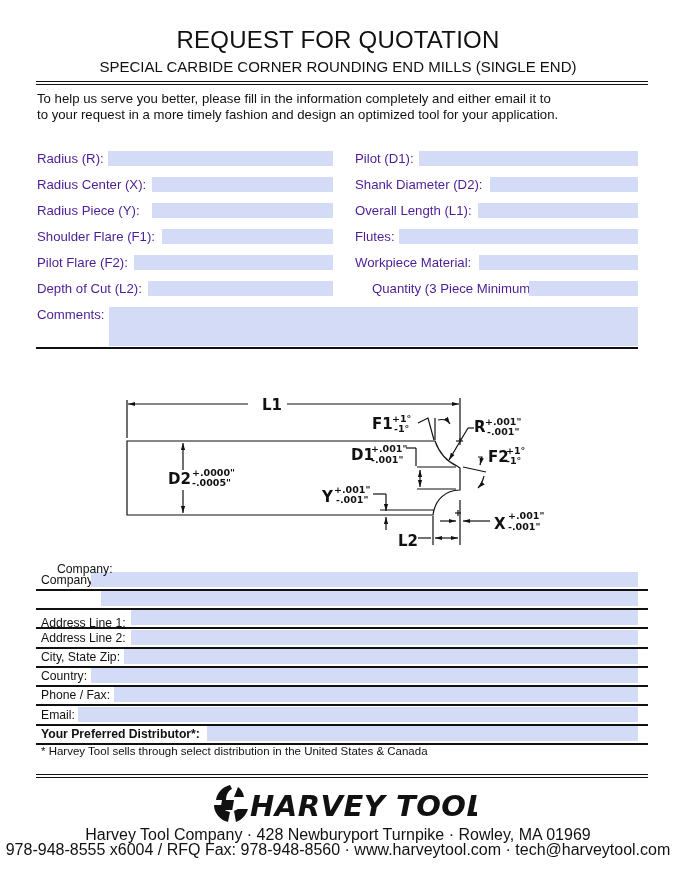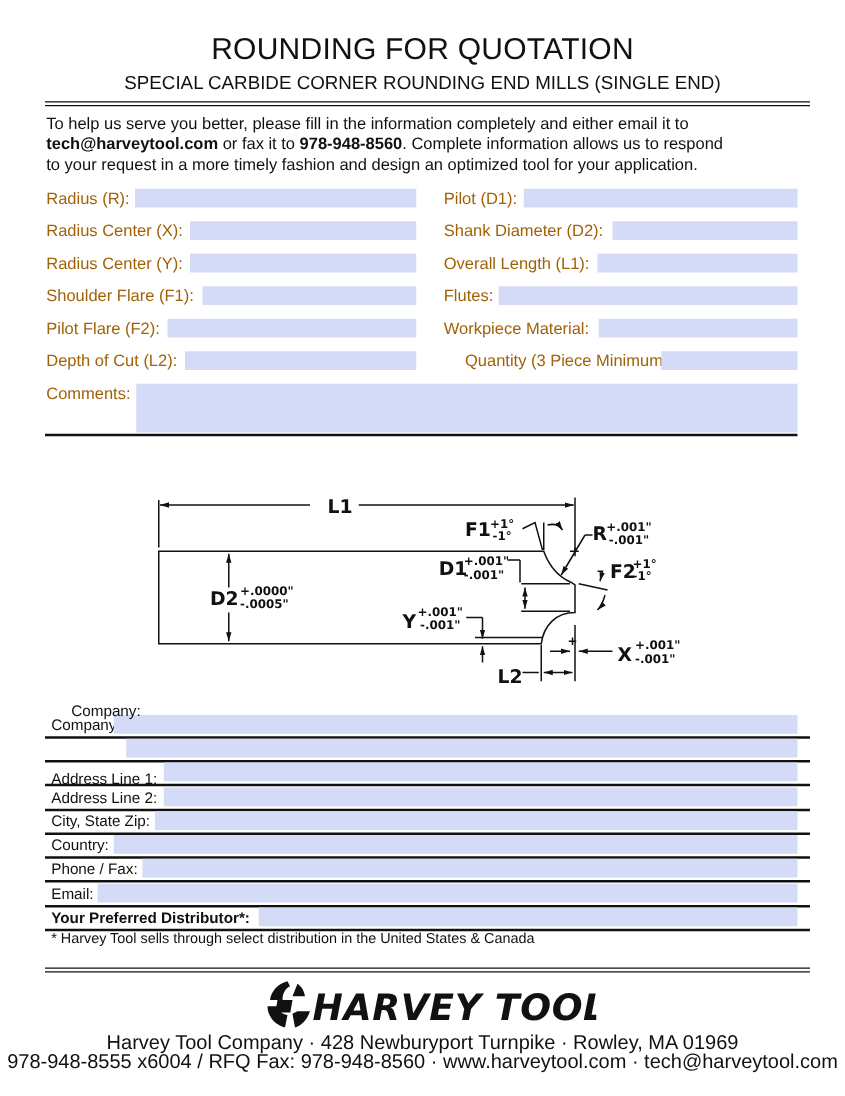--- a/index.html
+++ b/index.html
@@ -4,52 +4,51 @@
 <style>
   * { box-sizing: border-box; margin: 0; padding: 0; }
   html, body { width: 676px; height: 877px; background: #ffffff; overflow: hidden; }
   body { position: relative; font-family: "Liberation Sans", sans-serif; color: #111; }
   .abs { position: absolute; }
   .title { left: 0; width: 676px; top: 26px; text-align: center; font-size: 24px; color: #111; letter-spacing: 0.2px; }
   .subtitle { left: 0; width: 676px; top: 58px; text-align: center; font-size: 15px; color: #111; }
   .dbl { left: 36px; width: 612px; height: 4px; border-top: 1.5px solid #111; border-bottom: 1.5px solid #111; }
   .intro { left: 37px; top: 91px; width: 610px; font-size: 13.2px; line-height: 16.3px; color: #111; }
   .intro b { font-weight: bold; }
-  .flabel { font-size: 13.2px; color: #a16207; white-space: nowrap; line-height: 16px; }
+  .flabel { font-size: 13.2px; color: #4c1d95; white-space: nowrap; line-height: 16px; }
   .field { background: #d3dbf6; height: 15px; border: none; outline: none; font-family: "Liberation Sans", sans-serif; font-size: 12px; padding: 0 3px; }
   .rule { left: 36px; width: 602px; height: 1.5px; background: #111; }
   .crow-label { font-size: 12.2px; color: #111; white-space: nowrap; line-height: 14px; }
   .crow-line { left: 36px; width: 612px; height: 1.5px; background: #111; }
   .cfield { background: #d3dbf6; height: 15px; border: none; outline: none; font-family: "Liberation Sans", sans-serif; font-size: 12px; padding: 0 3px; }
   .footnote { left: 41px; top: 745px; font-size: 11.5px; color: #111; }
   .logo { left: 212px; top: 783px; height: 42px; width: 265px; }
   .addr { left: 0; width: 676px; text-align: center; font-size: 16px; color: #111; }
   .dgm-text { font-family: "DejaVu Sans", sans-serif; font-weight: bold; fill: #111; }
 </style>
 </head>
 <body>
 
-<div class="abs title">ROUNDING FOR QUOTATION</div>
+<div class="abs title">REQUEST FOR QUOTATION</div>
 <div class="abs subtitle">SPECIAL CARBIDE CORNER ROUNDING END MILLS (SINGLE END)</div>
 <div class="abs dbl" style="top:81px;"></div>
 
 <div class="abs intro">
   <div>To help us serve you better, please fill in the information completely and either email it to</div>
-  <div><b>tech@harveytool.com</b><span> or fax it to </span><b>978-948-8560</b><span>. Complete information allows us to respond</span></div>
   <div>to your request in a more timely fashion and design an optimized tool for your application.</div>
 </div>
 
 <div>
   <span class="abs flabel" style="left:37px;top:151px;">Radius (R):</span>
   <input class="abs field" style="left: 108px; top: 151px; width: 225px;" value="">
 
   <span class="abs flabel" style="left:37px;top:177px;">Radius Center (X):</span>
   <input class="abs field" style="left: 152px; top: 177px; width: 181px;" value="">
 
-  <span class="abs flabel" style="left:37px;top:203px;">Radius Center (Y):</span>
+  <span class="abs flabel" style="left:37px;top:203px;">Radius Piece (Y):</span>
   <input class="abs field" style="left: 152px; top: 203px; width: 181px;" value="">
 
   <span class="abs flabel" style="left:37px;top:229px;">Shoulder Flare (F1):</span>
   <input class="abs field" style="left: 162px; top: 229px; width: 171px;" value="">
 
   <span class="abs flabel" style="left:37px;top:255px;">Pilot Flare (F2):</span>
   <input class="abs field" style="left: 134px; top: 255px; width: 199px;" value="">
 
   <span class="abs flabel" style="left:37px;top:281px;">Depth of Cut (L2):</span>
   <input class="abs field" style="left: 148px; top: 281px; width: 185px;" value="">

